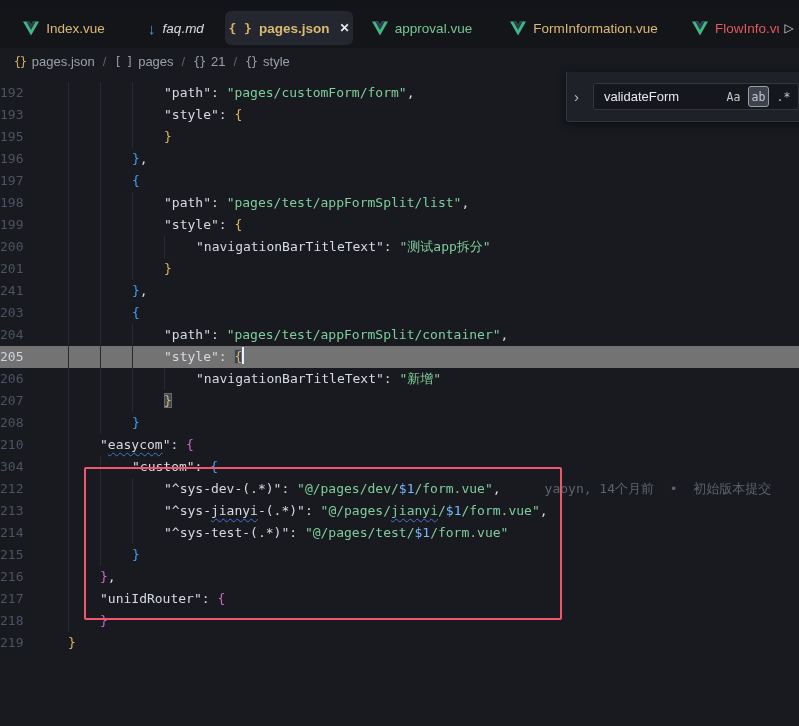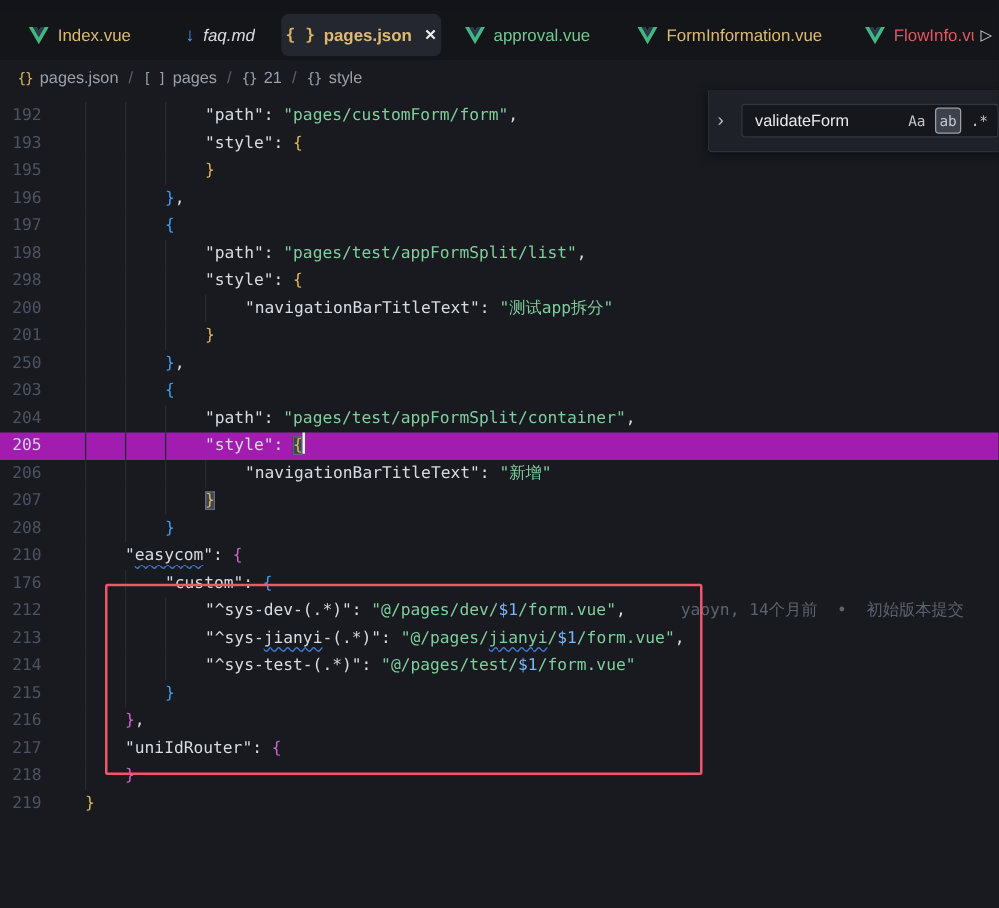--- a/index.html
+++ b/index.html
@@ -28,22 +28,22 @@
   
   .breadcrumbs{height:27px;display:flex;align-items:center;padding-left:14px;gap:8px;font-size:13px;color:#9aa1ac;background:#181a1f;}
   .bc-item{display:flex;align-items:center;gap:6px;cursor:pointer;}
   .bc-icon{font-family:"DejaVu Sans Mono",monospace;font-size:11.5px;letter-spacing:-1px;}
   .bc-icon.gold{color:#d8b45e;}
   .bc-sep{color:#5d636d;}
 
   
   .editor{position:relative;padding-top:7px;height:651px;}
   .row{position:relative;height:22px;}
-  .row.active{background:#a21caf;}
-  .ln{position:absolute;left:0;top:0;width:43px;text-align:center;color:#4c5363;
+  .row.active{background:#737373;}
+  .ln{position:absolute;left:0;top:0;width:43px;text-align:left;color:#4c5363;
       font-family:"DejaVu Sans Mono",monospace;font-size:13px;line-height:22px;}
   .row.active .ln{color:#ced3dc;}
   .g{position:absolute;top:0;height:22px;width:1px;background:#262b33;}
   .codeline{display:block;font-family:"DejaVu Sans Mono",monospace;font-size:13px;line-height:22px;white-space:pre;}
   .tk-k{color:#d7dbe2;}
   .tk-s{color:#7fcf9e;}
   .tk-v{color:#79b8ff;}
   .tk-y{color:#deb65c;}
   .tk-m{color:#cc66cc;}
   .tk-b{color:#3f9ff5;}
@@ -181,21 +181,21 @@
       <span class="codeline" style="padding-left: 132px;"><span class="tk-b">{</span></span>
     </div>
     <div class="row">
       <span class="ln">198</span>
       <i class="g" style="left: 68px;"></i>
       <i class="g" style="left: 100px;"></i>
       <i class="g" style="left: 132px;"></i>
       <span class="codeline" style="padding-left: 164px;"><span class="tk-k">"path": </span><span class="tk-s">"pages/test/appFormSplit/list"</span><span class="tk-k">,</span></span>
     </div>
     <div class="row">
-      <span class="ln">298</span>
+      <span class="ln">199</span>
       <i class="g" style="left: 68px;"></i>
       <i class="g" style="left: 100px;"></i>
       <i class="g" style="left: 132px;"></i>
       <span class="codeline" style="padding-left: 164px;"><span class="tk-k">"style": </span><span class="tk-y">{</span></span>
     </div>
     <div class="row">
       <span class="ln">200</span>
       <i class="g" style="left: 68px;"></i>
       <i class="g" style="left: 100px;"></i>
       <i class="g" style="left: 132px;"></i>
@@ -203,21 +203,21 @@
       <span class="codeline" style="padding-left: 196px;"><span class="tk-k">"navigationBarTitleText": </span><span class="tk-s">"测试app拆分"</span></span>
     </div>
     <div class="row">
       <span class="ln">201</span>
       <i class="g" style="left: 68px;"></i>
       <i class="g" style="left: 100px;"></i>
       <i class="g" style="left: 132px;"></i>
       <span class="codeline" style="padding-left: 164px;"><span class="tk-y">}</span></span>
     </div>
     <div class="row">
-      <span class="ln">250</span>
+      <span class="ln">241</span>
       <i class="g" style="left: 68px;"></i>
       <i class="g" style="left: 100px;"></i>
       <span class="codeline" style="padding-left: 132px;"><span class="tk-b">}</span><span class="tk-k">,</span></span>
     </div>
     <div class="row">
       <span class="ln">203</span>
       <i class="g" style="left: 68px;"></i>
       <i class="g" style="left: 100px;"></i>
       <span class="codeline" style="padding-left: 132px;"><span class="tk-b">{</span></span>
     </div>
@@ -255,21 +255,21 @@
       <i class="g" style="left: 68px;"></i>
       <i class="g" style="left: 100px;"></i>
       <span class="codeline" style="padding-left: 132px;"><span class="tk-b">}</span></span>
     </div>
     <div class="row">
       <span class="ln">210</span>
       <i class="g" style="left: 68px;"></i>
       <span class="codeline" style="padding-left: 100px;"><span class="tk-k">"</span><span class="tk-k sq">easycom</span><span class="tk-k">": </span><span class="tk-m">{</span></span>
     </div>
     <div class="row">
-      <span class="ln">176</span>
+      <span class="ln">304</span>
       <i class="g" style="left: 68px;"></i>
       <i class="g" style="left: 100px;"></i>
       <span class="codeline" style="padding-left: 132px;"><span class="tk-k">"custom": </span><span class="tk-b">{</span></span>
     </div>
     <div class="row">
       <span class="ln">212</span>
       <i class="g" style="left: 68px;"></i>
       <i class="g" style="left: 100px;"></i>
       <i class="g" style="left: 132px;"></i>
       <span class="codeline" style="padding-left: 164px;"><span class="tk-k">"^sys-dev-(.*)": </span><span class="tk-s">"@/pages/dev/</span><span class="tk-v">$1</span><span class="tk-s">/form.vue"</span><span class="tk-k">,</span><span class="blame">yaoyn, 14个月前  •  初始版本提交</span></span>

